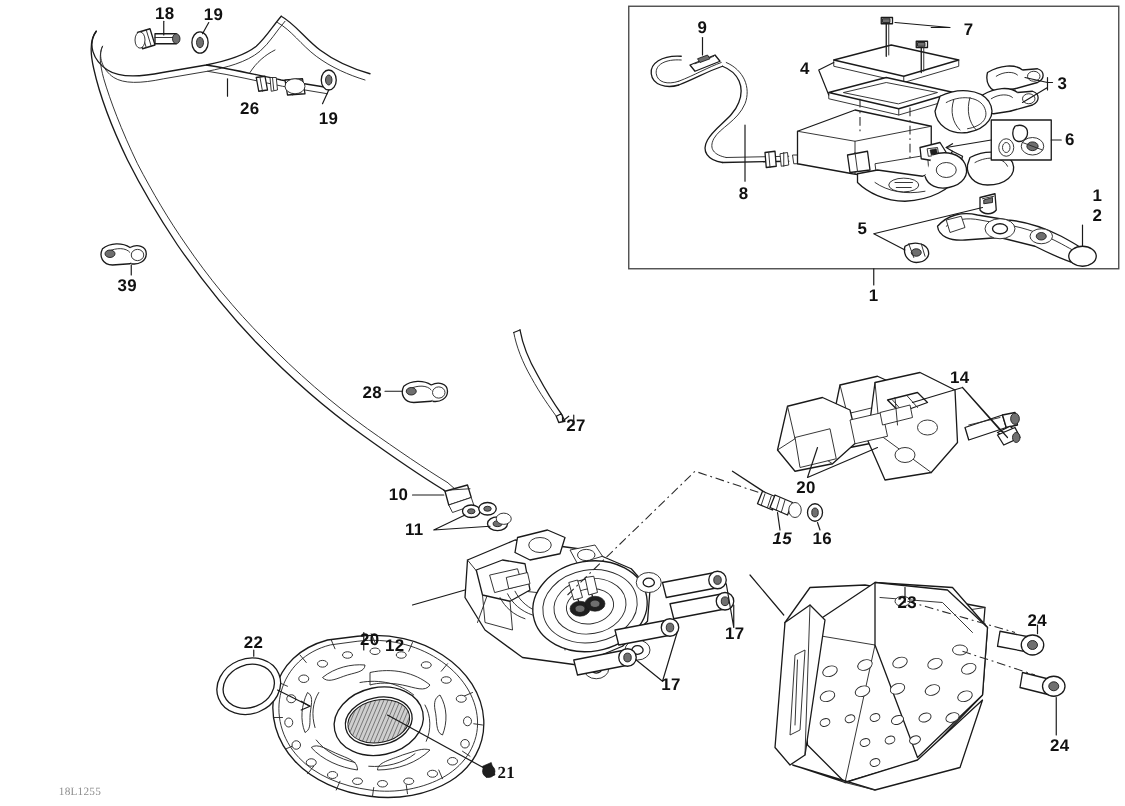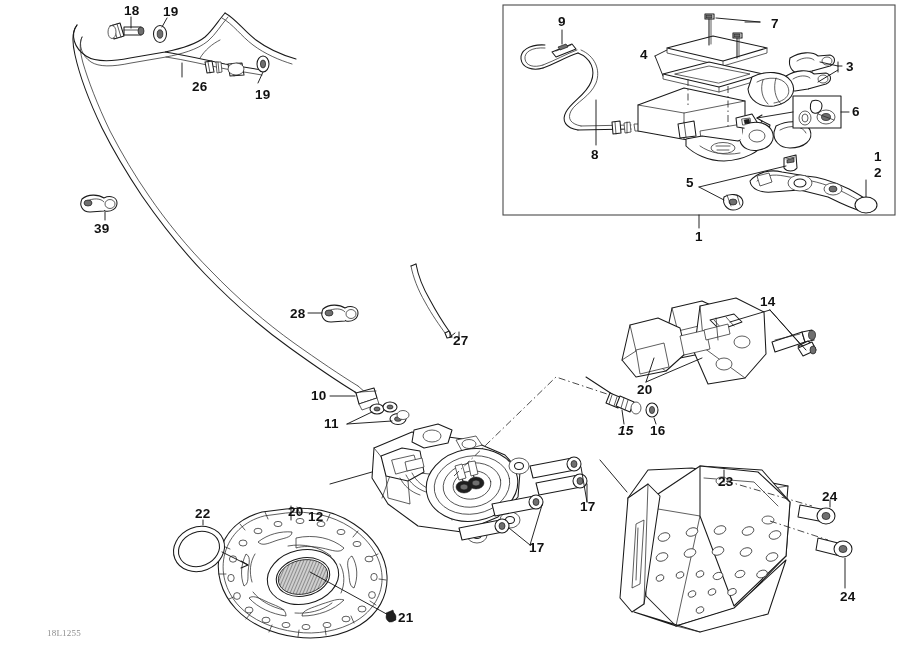--- a/index.html
+++ b/index.html
@@ -565,21 +565,21 @@
   <div class="label" style="left:176px;top:80px;margin-left:16px;">26</div>
   <div class="label" style="left:255px;top:88px;">19</div>
   <div class="label" style="left:94px;top:222px;">39</div>
   <div class="label" style="left:290px;top:307px;">28</div>
   <div class="label" style="left:453px;top:334px;">27</div>
   <div class="label" style="left:311px;top:389px;">10</div>
   <div class="label" style="left:324px;top:417px;">11</div>
   <div class="label" style="left:308px;top:478px;margin-top:32px;">12</div>
   <div class="label" style="left:195px;top:507px;">22</div>
   <div class="label" style="left:288px;top:505px;">20</div>
-  <div class="label" style="left:398px;top:611px;">21</div>
+  <div class="label" style="left:398px;top:611px;font-family:Liberation Serif, serif;">21</div>
   <div class="label" style="left:718px;top:475px;">23</div>
   <div class="label" style="left:822px;top:490px;">24</div>
   <div class="label" style="left:840px;top:590px;">24</div>
   <div class="label" style="left:580px;top:500px;">17</div>
   <div class="label" style="left:529px;top:541px;">17</div>
   <div class="label" style="left:760px;top:295px;">14</div>
   <div class="label" style="left:637px;top:383px;">20</div>
   <div class="label" style="left:618px;top:424px;font-style:italic;">15</div>
   <div class="label" style="left:650px;top:424px;">16</div>
   <div class="label" style="left:695px;top:230px;">1</div>

